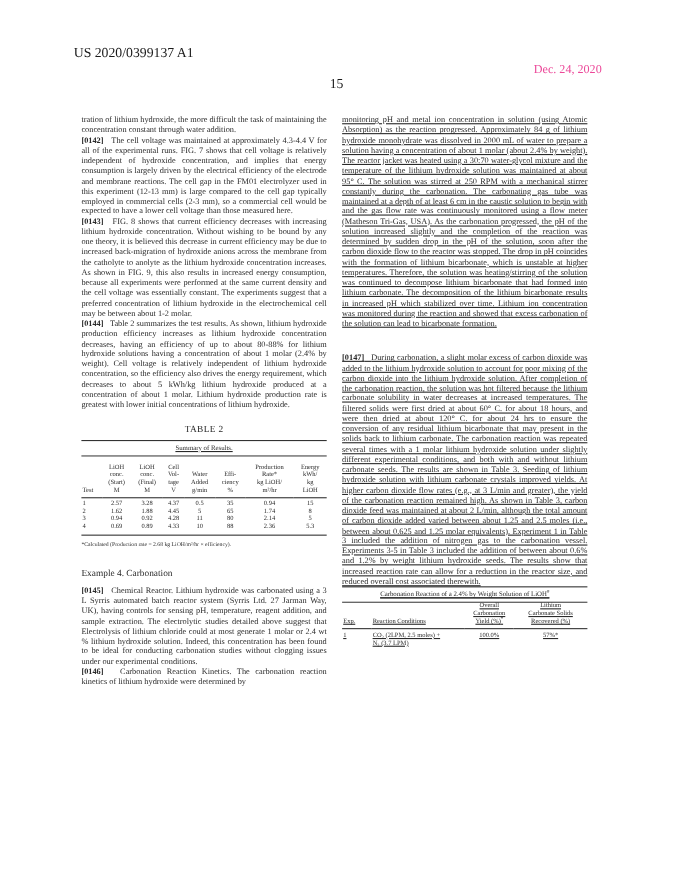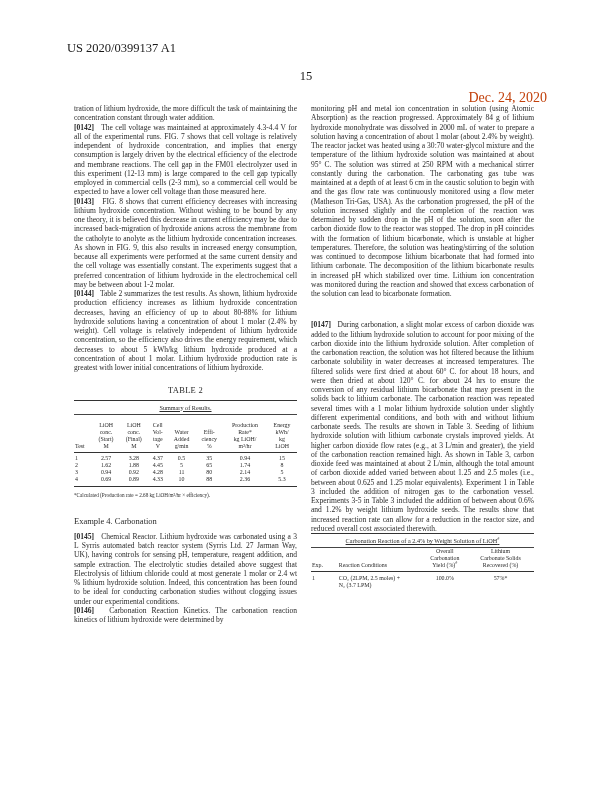--- a/index.html
+++ b/index.html
@@ -1,24 +1,24 @@
 <!DOCTYPE html>
 <html><head>
 <meta charset="utf-8">
 <style>
   html, body { margin: 0; padding: 0; background: #ffffff; }
   body { width: 612px; height: 792px; position: relative; overflow: hidden;
          font-family: "Liberation Serif", "DejaVu Serif", serif; color: #2a2a2a; }
   .hdr-left { position: absolute; left: 67px; top: 41px; font-size: 12.5px; color: #1a1a1a; }
-  .hdr-right { position: absolute; left: 390px; width: 157px; top: 57px; font-size: 14px; text-align: right; color: #c2410c; margin-top: 33px; }
+  .hdr-right { position: absolute; left: 390px; width: 157px; top: 57px; font-size: 11px; text-align: right; color: #ec4899; }
   .page-no { position: absolute; left: 0; width: 612px; top: 69px; text-align: center; font-size: 12.5px; color: #1a1a1a; }
 
   .col { position: absolute; top: 104px; width: 223px; font-size: 7.55px; line-height: 9.25px; }
   .col.left { left: 74px; }
-  .col.right { left: 311px; }
+  .col.right { left: 311px; text-decoration: underline; }
   .col p { margin: 0; text-align: justify; hyphens: manual; }
   .col p.gap { margin-top: 1px; }
   .pn { font-weight: bold; }
 
   .tbl-title { text-align: center; font-size: 8.5px; letter-spacing: 0.3px; margin-top: 14px; margin-bottom: 4px; }
   .rule-thick { border-top: 1.6px solid #333; }
   .rule-thin { border-top: 0.8px solid #444; }
   .tbl-caption { text-align: center; font-size: 6.2px; text-decoration: underline; padding: 2px 0 2px; }
   table.t { width: 100%; border-collapse: collapse; font-size: 5.9px; line-height: 7px; }
   table.t th { font-weight: normal; vertical-align: bottom; text-align: center; padding: 0 1px 2px; }

